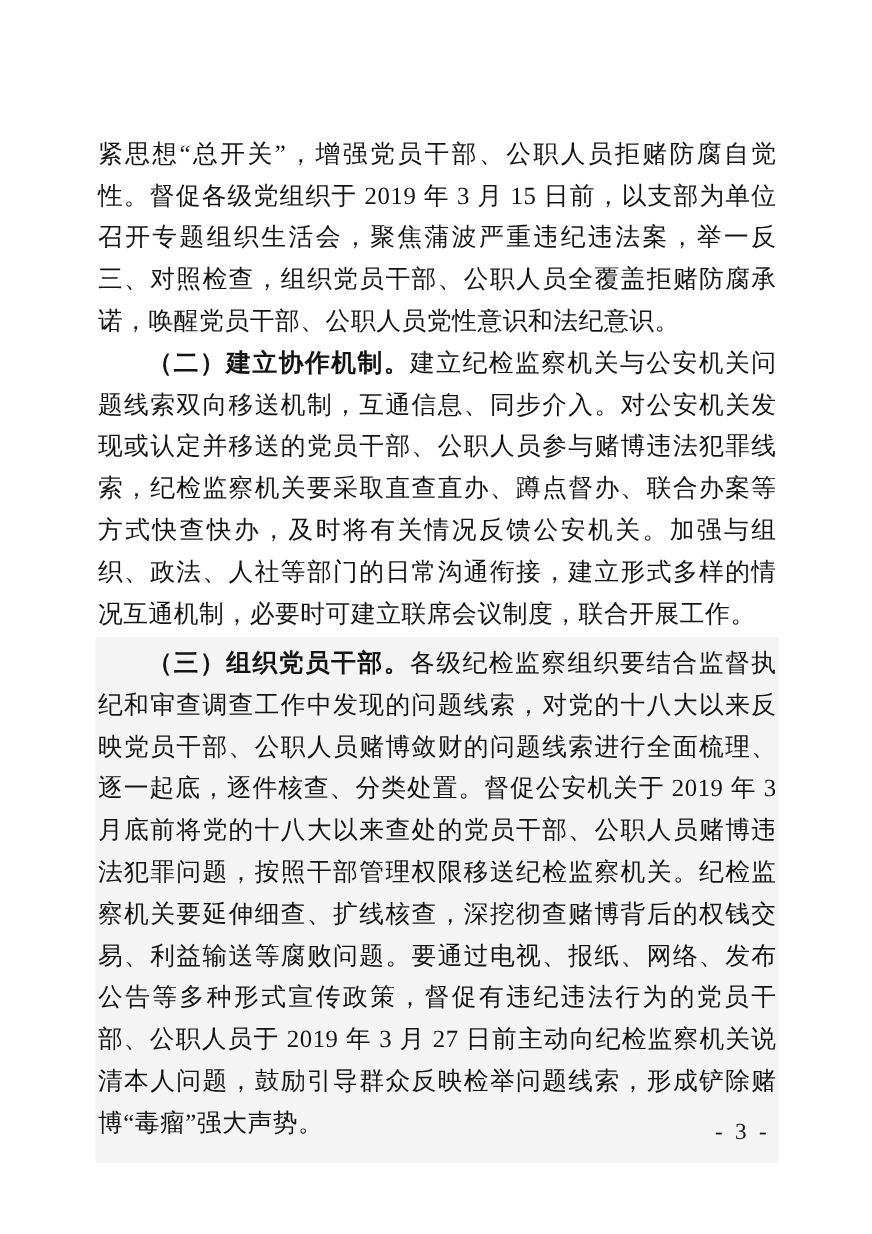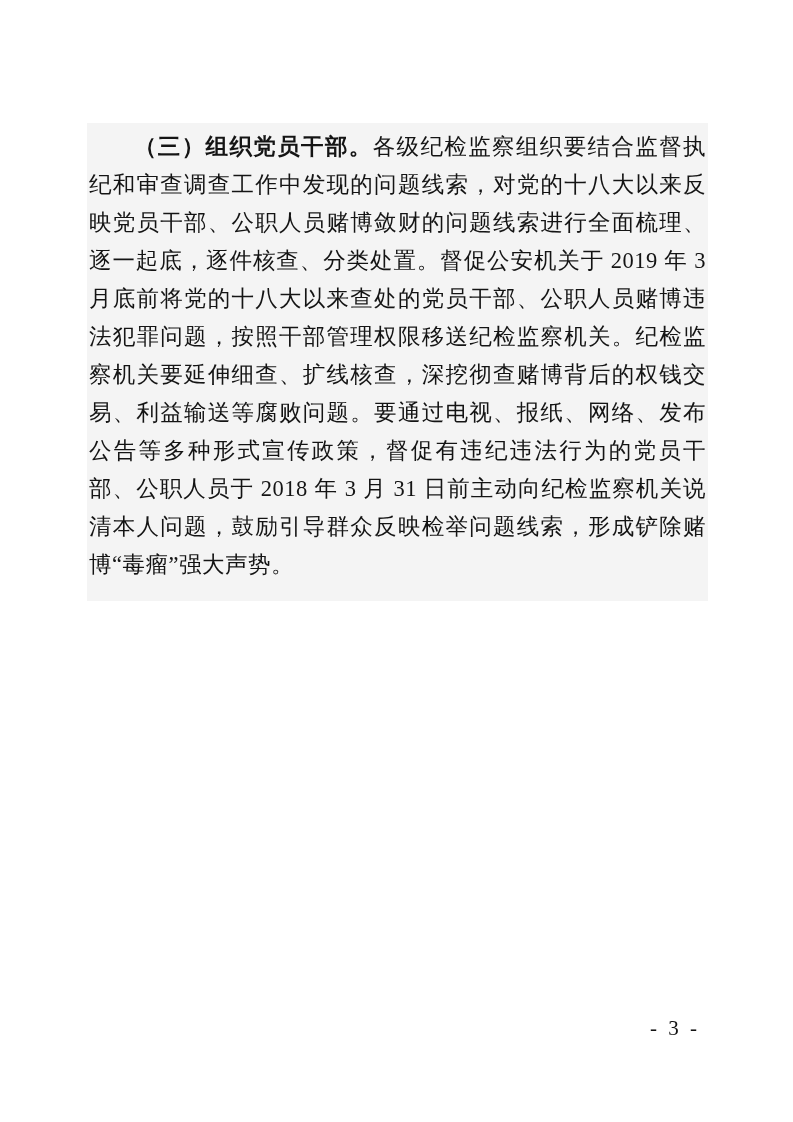--- a/index.html
+++ b/index.html
@@ -50,20 +50,22 @@
     letter-spacing: 3px;
     color: var(--text-color, #141414);
   }
 </style>
 </head>
 <body>
 
 <div class="page">
   <div class="content">
 
+    <p class="para"><span>紧思想“总开关”，增强党员干部、公职人员拒赌防腐自觉性。督促各级党组织于 2019 年 3 月 15 日前，以支部为单位召开专题组织生活会，聚焦蒲波严重违纪违法案，举一反三、对照检查，组织党员干部、公职人员全覆盖拒赌防腐承诺，唤醒党员干部、公职人员党性意识和法纪意识。</span></p>
 
+    <p class="para indent"><span class="bold">（二）建立协作机制。</span><span>建立纪检监察机关与公安机关问题线索双向移送机制，互通信息、同步介入。对公安机关发现或认定并移送的党员干部、公职人员参与赌博违法犯罪线索，纪检监察机关要采取直查直办、蹲点督办、联合办案等方式快查快办，及时将有关情况反馈公安机关。加强与组织、政法、人社等部门的日常沟通衔接，建立形式多样的情况互通机制，必要时可建立联席会议制度，联合开展工作。</span></p>
 
-    <p class="para indent highlight"><span class="bold">（三）组织党员干部。</span><span>各级纪检监察组织要结合监督执纪和审查调查工作中发现的问题线索，对党的十八大以来反映党员干部、公职人员赌博敛财的问题线索进行全面梳理、逐一起底，逐件核查、分类处置。督促公安机关于 2019 年 3 月底前将党的十八大以来查处的党员干部、公职人员赌博违法犯罪问题，按照干部管理权限移送纪检监察机关。纪检监察机关要延伸细查、扩线核查，深挖彻查赌博背后的权钱交易、利益输送等腐败问题。要通过电视、报纸、网络、发布公告等多种形式宣传政策，督促有违纪违法行为的党员干部、公职人员于 2018 年 3 月 31 日前主动向纪检监察机关说清本人问题，鼓励引导群众反映检举问题线索，形成铲除赌博“毒瘤”强大声势。</span></p>
+    <p class="para indent highlight"><span class="bold">（三）组织党员干部。</span><span>各级纪检监察组织要结合监督执纪和审查调查工作中发现的问题线索，对党的十八大以来反映党员干部、公职人员赌博敛财的问题线索进行全面梳理、逐一起底，逐件核查、分类处置。督促公安机关于 2019 年 3 月底前将党的十八大以来查处的党员干部、公职人员赌博违法犯罪问题，按照干部管理权限移送纪检监察机关。纪检监察机关要延伸细查、扩线核查，深挖彻查赌博背后的权钱交易、利益输送等腐败问题。要通过电视、报纸、网络、发布公告等多种形式宣传政策，督促有违纪违法行为的党员干部、公职人员于 2019 年 3 月 27 日前主动向纪检监察机关说清本人问题，鼓励引导群众反映检举问题线索，形成铲除赌博“毒瘤”强大声势。</span></p>
 
   </div>
 
   <div class="page-number">- 3 -</div>
 </div>
 
 </body></html>

